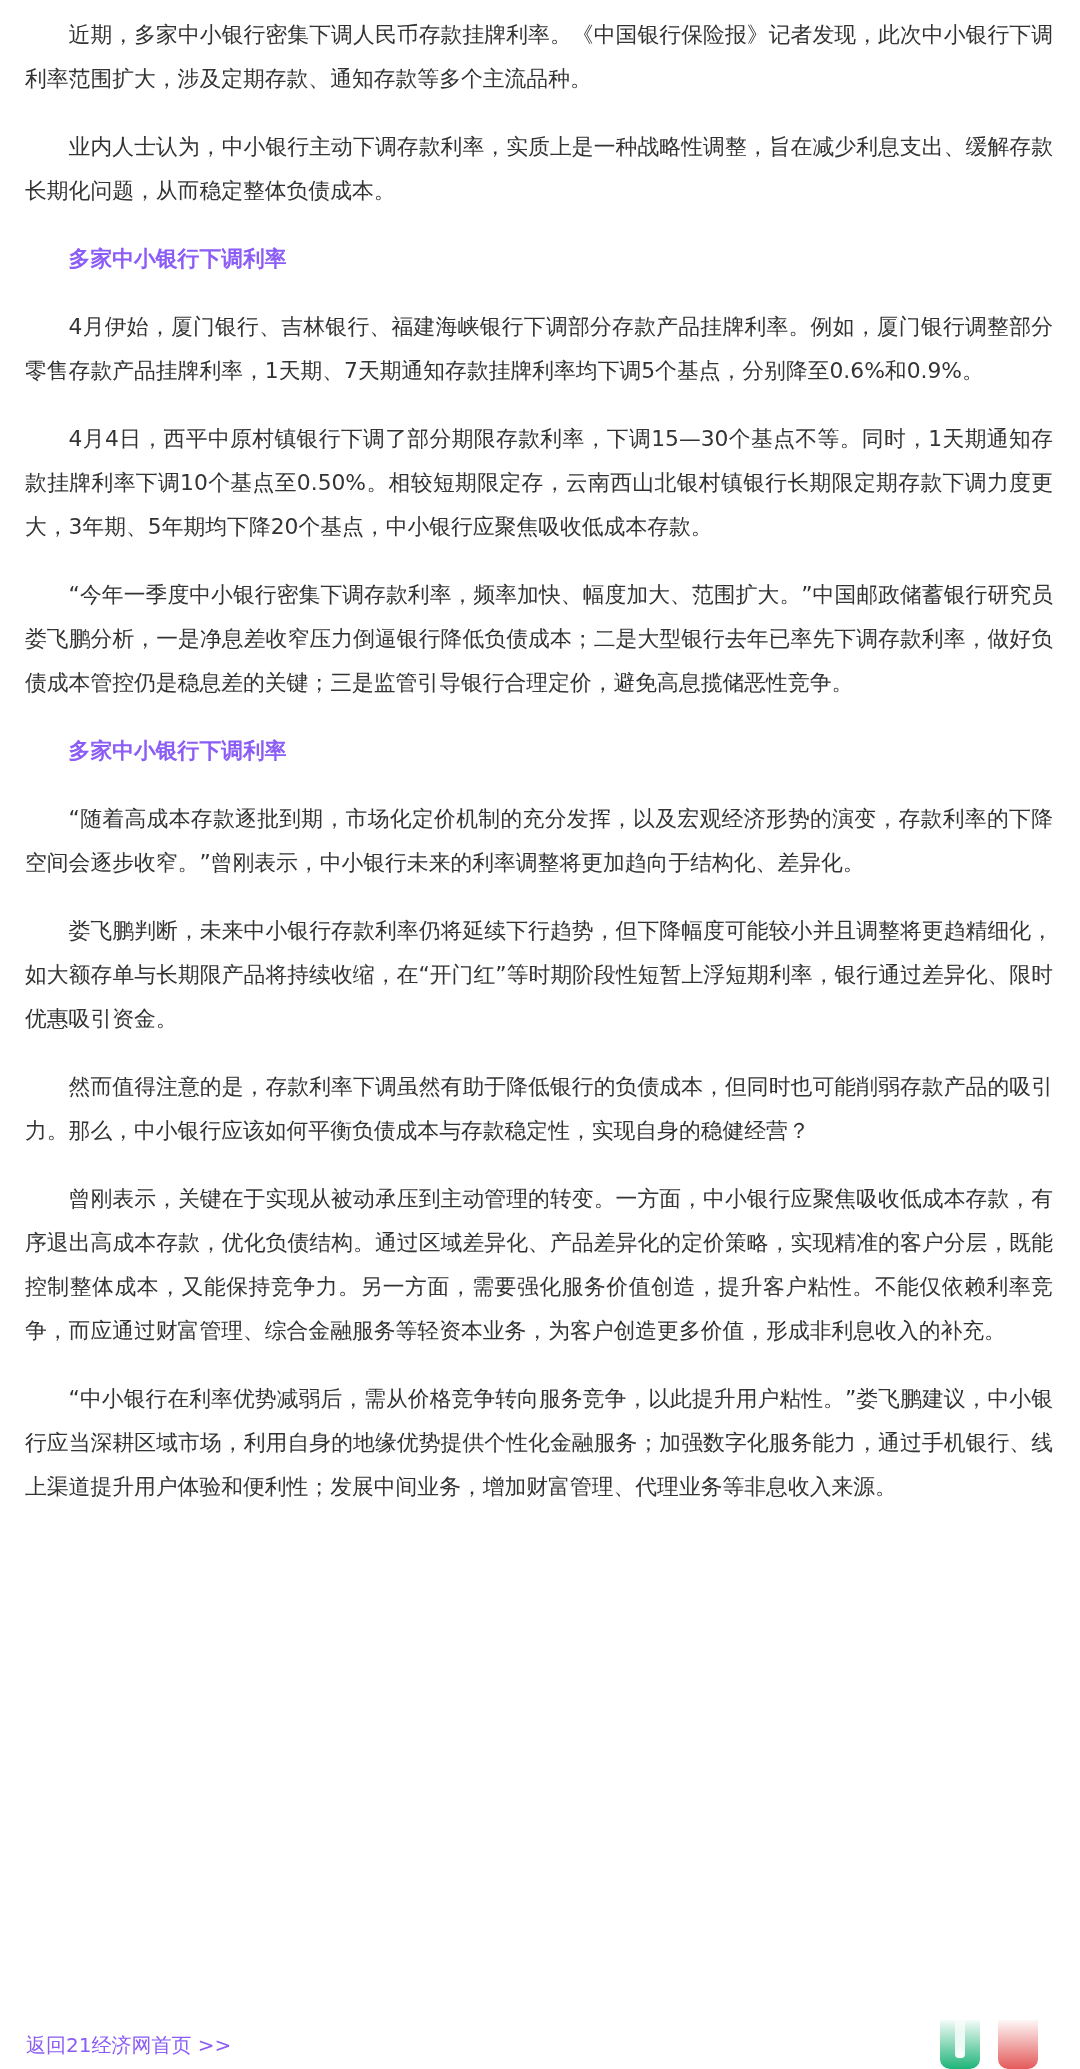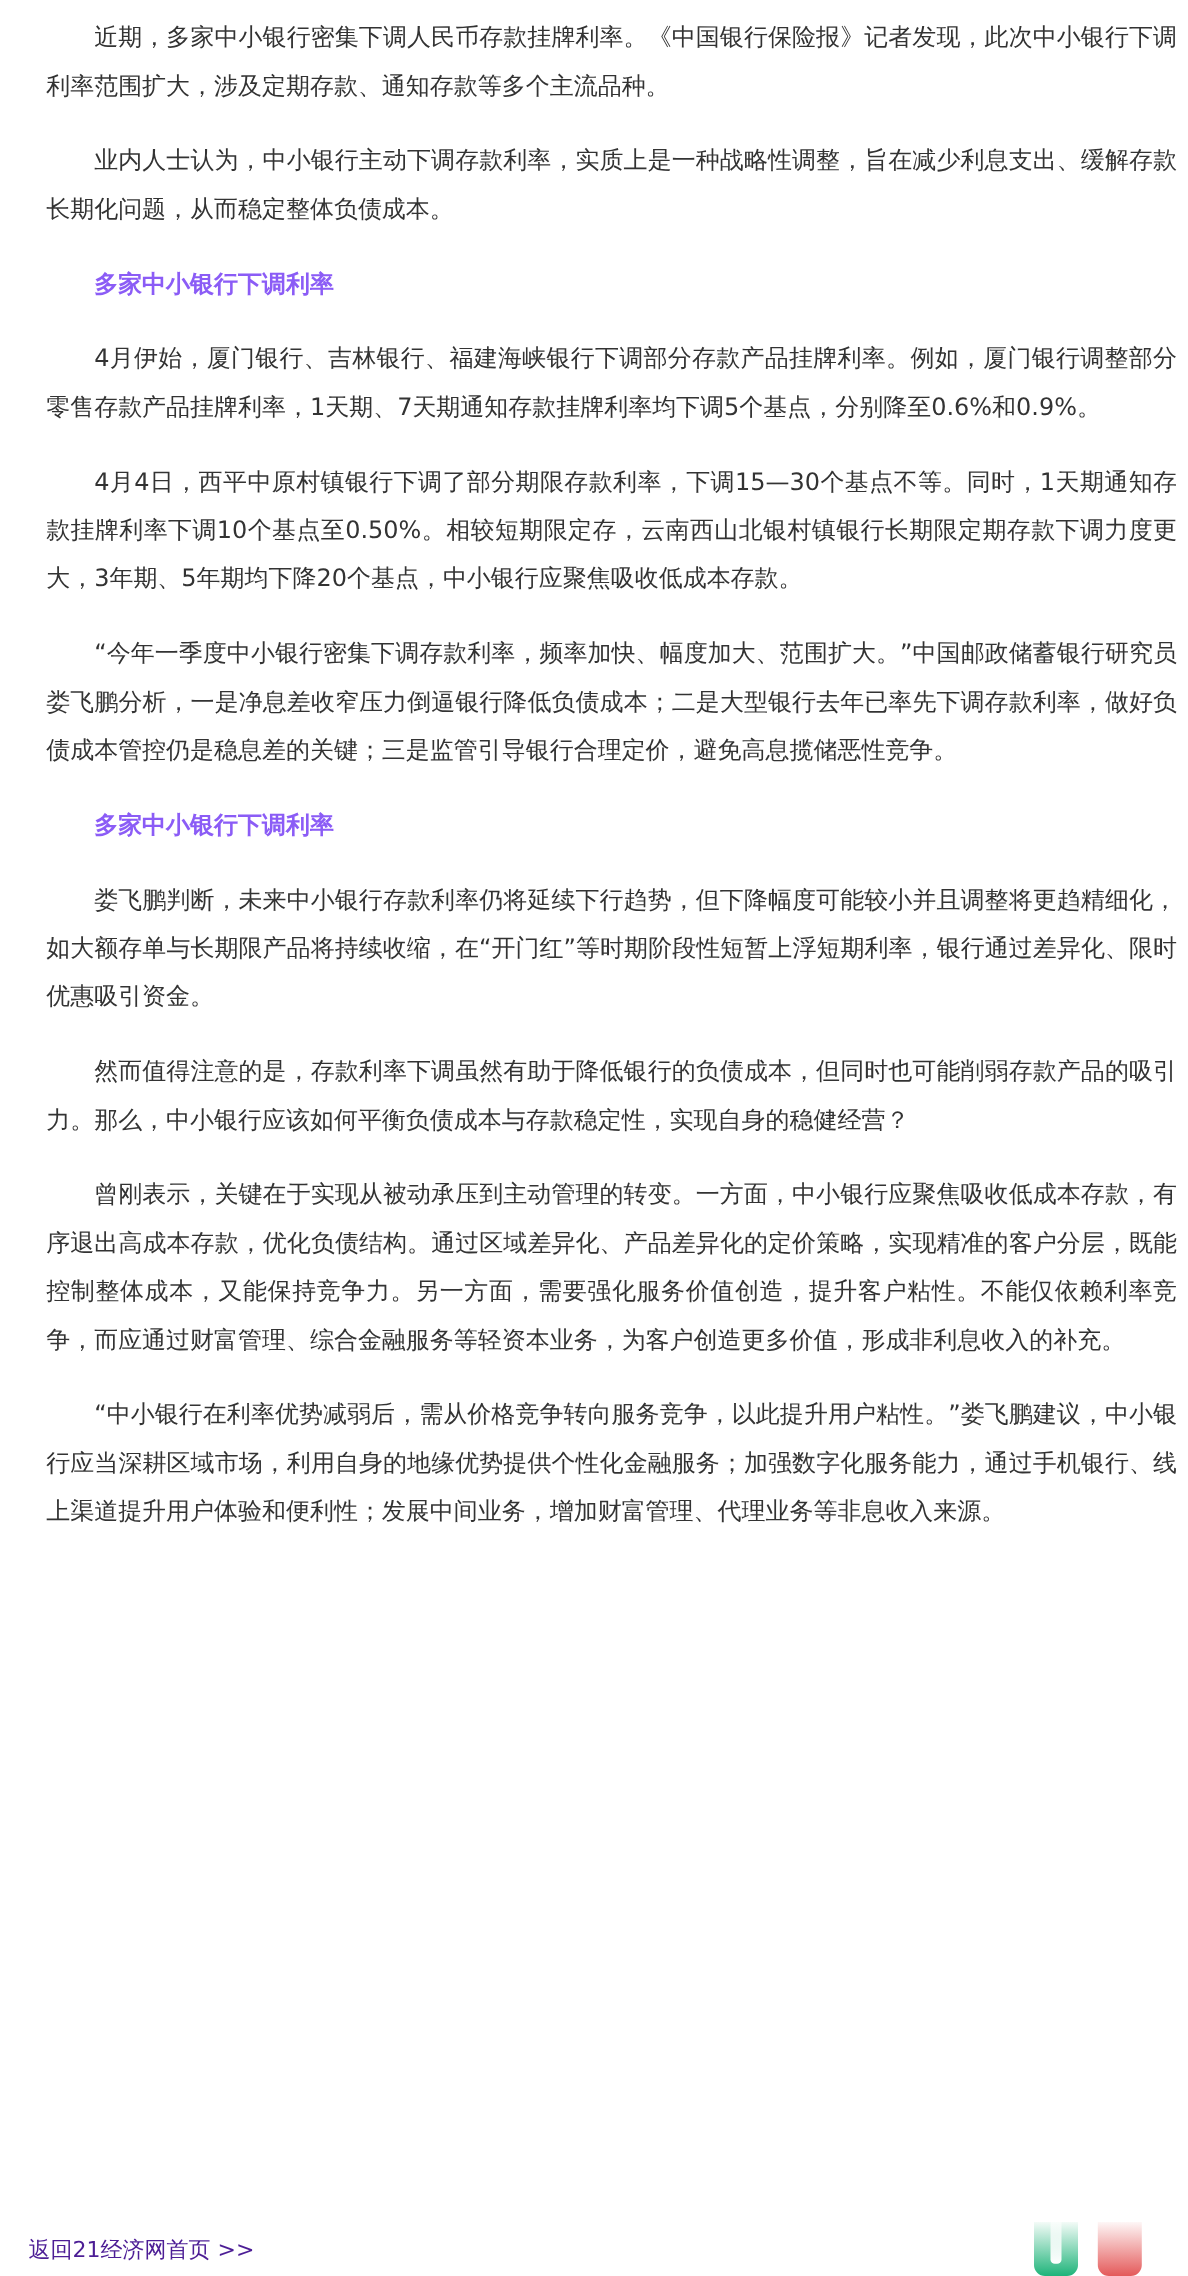--- a/index.html
+++ b/index.html
@@ -10,21 +10,21 @@
   body {
     width: 1080px;
     height: 2069px;
     overflow: hidden;
     position: relative;
     font-family: "DejaVu Sans", "Liberation Sans", sans-serif;
     color: #333333;
   }
   .article {
     position: absolute;
-    left: 42px;
+    left: 25px;
     top: 13px;
     width: 1028px;
   }
   .para {
     font-size: 21.8px;
     line-height: 44px;
     text-indent: 2em;
     margin: 0 0 24px 0;
     text-align: justify;
     letter-spacing: 0;
@@ -37,21 +37,21 @@
     margin: 0 0 24px 0;
     font-weight: bold;
     color: #8b5cf6;
   }
   .back-link {
     position: absolute;
     left: 26px;
     top: 2030px;
     font-size: 20px;
     line-height: 30px;
-    color: #4c1d95;
+    color: #8b5cf6;
     text-decoration: none;
     cursor: pointer;
   }
   .float-widget {
     position: absolute;
     left: 940px;
     top: 2020px;
     width: 120px;
     height: 49px;
   }
@@ -94,20 +94,21 @@
 <body>
 
 <div class="article">
   <p class="para">近期，多家中小银行密集下调人民币存款挂牌利率。《中国银行保险报》记者发现，此次中小银行下调利率范围扩大，涉及定期存款、通知存款等多个主流品种。</p>
   <p class="para">业内人士认为，中小银行主动下调存款利率，实质上是一种战略性调整，旨在减少利息支出、缓解存款长期化问题，从而稳定整体负债成本。</p>
   <p class="subhead">多家中小银行下调利率</p>
   <p class="para">4月伊始，厦门银行、吉林银行、福建海峡银行下调部分存款产品挂牌利率。例如，厦门银行调整部分零售存款产品挂牌利率，1天期、7天期通知存款挂牌利率均下调5个基点，分别降至0.6%和0.9%。</p>
   <p class="para">4月4日，西平中原村镇银行下调了部分期限存款利率，下调15—30个基点不等。同时，1天期通知存款挂牌利率下调10个基点至0.50%。相较短期限定存，云南西山北银村镇银行长期限定期存款下调力度更大，3年期、5年期均下降20个基点，中小银行应聚焦吸收低成本存款。</p>
   <p class="para">“今年一季度中小银行密集下调存款利率，频率加快、幅度加大、范围扩大。”中国邮政储蓄银行研究员娄飞鹏分析，一是净息差收窄压力倒逼银行降低负债成本；二是大型银行去年已率先下调存款利率，做好负债成本管控仍是稳息差的关键；三是监管引导银行合理定价，避免高息揽储恶性竞争。</p>
   <p class="subhead">多家中小银行下调利率</p>
+  <p class="para">“随着高成本存款逐批到期，市场化定价机制的充分发挥，以及宏观经济形势的演变，存款利率的下降空间会逐步收窄。”曾刚表示，中小银行未来的利率调整将更加趋向于结构化、差异化。</p>
   <p class="para">娄飞鹏判断，未来中小银行存款利率仍将延续下行趋势，但下降幅度可能较小并且调整将更趋精细化，如大额存单与长期限产品将持续收缩，在“开门红”等时期阶段性短暂上浮短期利率，银行通过差异化、限时优惠吸引资金。</p>
   <p class="para">然而值得注意的是，存款利率下调虽然有助于降低银行的负债成本，但同时也可能削弱存款产品的吸引力。那么，中小银行应该如何平衡负债成本与存款稳定性，实现自身的稳健经营？</p>
   <p class="para">曾刚表示，关键在于实现从被动承压到主动管理的转变。一方面，中小银行应聚焦吸收低成本存款，有序退出高成本存款，优化负债结构。通过区域差异化、产品差异化的定价策略，实现精准的客户分层，既能控制整体成本，又能保持竞争力。另一方面，需要强化服务价值创造，提升客户粘性。不能仅依赖利率竞争，而应通过财富管理、综合金融服务等轻资本业务，为客户创造更多价值，形成非利息收入的补充。</p>
   <p class="para">“中小银行在利率优势减弱后，需从价格竞争转向服务竞争，以此提升用户粘性。”娄飞鹏建议，中小银行应当深耕区域市场，利用自身的地缘优势提供个性化金融服务；加强数字化服务能力，通过手机银行、线上渠道提升用户体验和便利性；发展中间业务，增加财富管理、代理业务等非息收入来源。</p>
 </div>
 
 <a class="back-link">返回21经济网首页 &gt;&gt;</a>
 
 <div class="float-widget">
   <span class="faint"></span>

